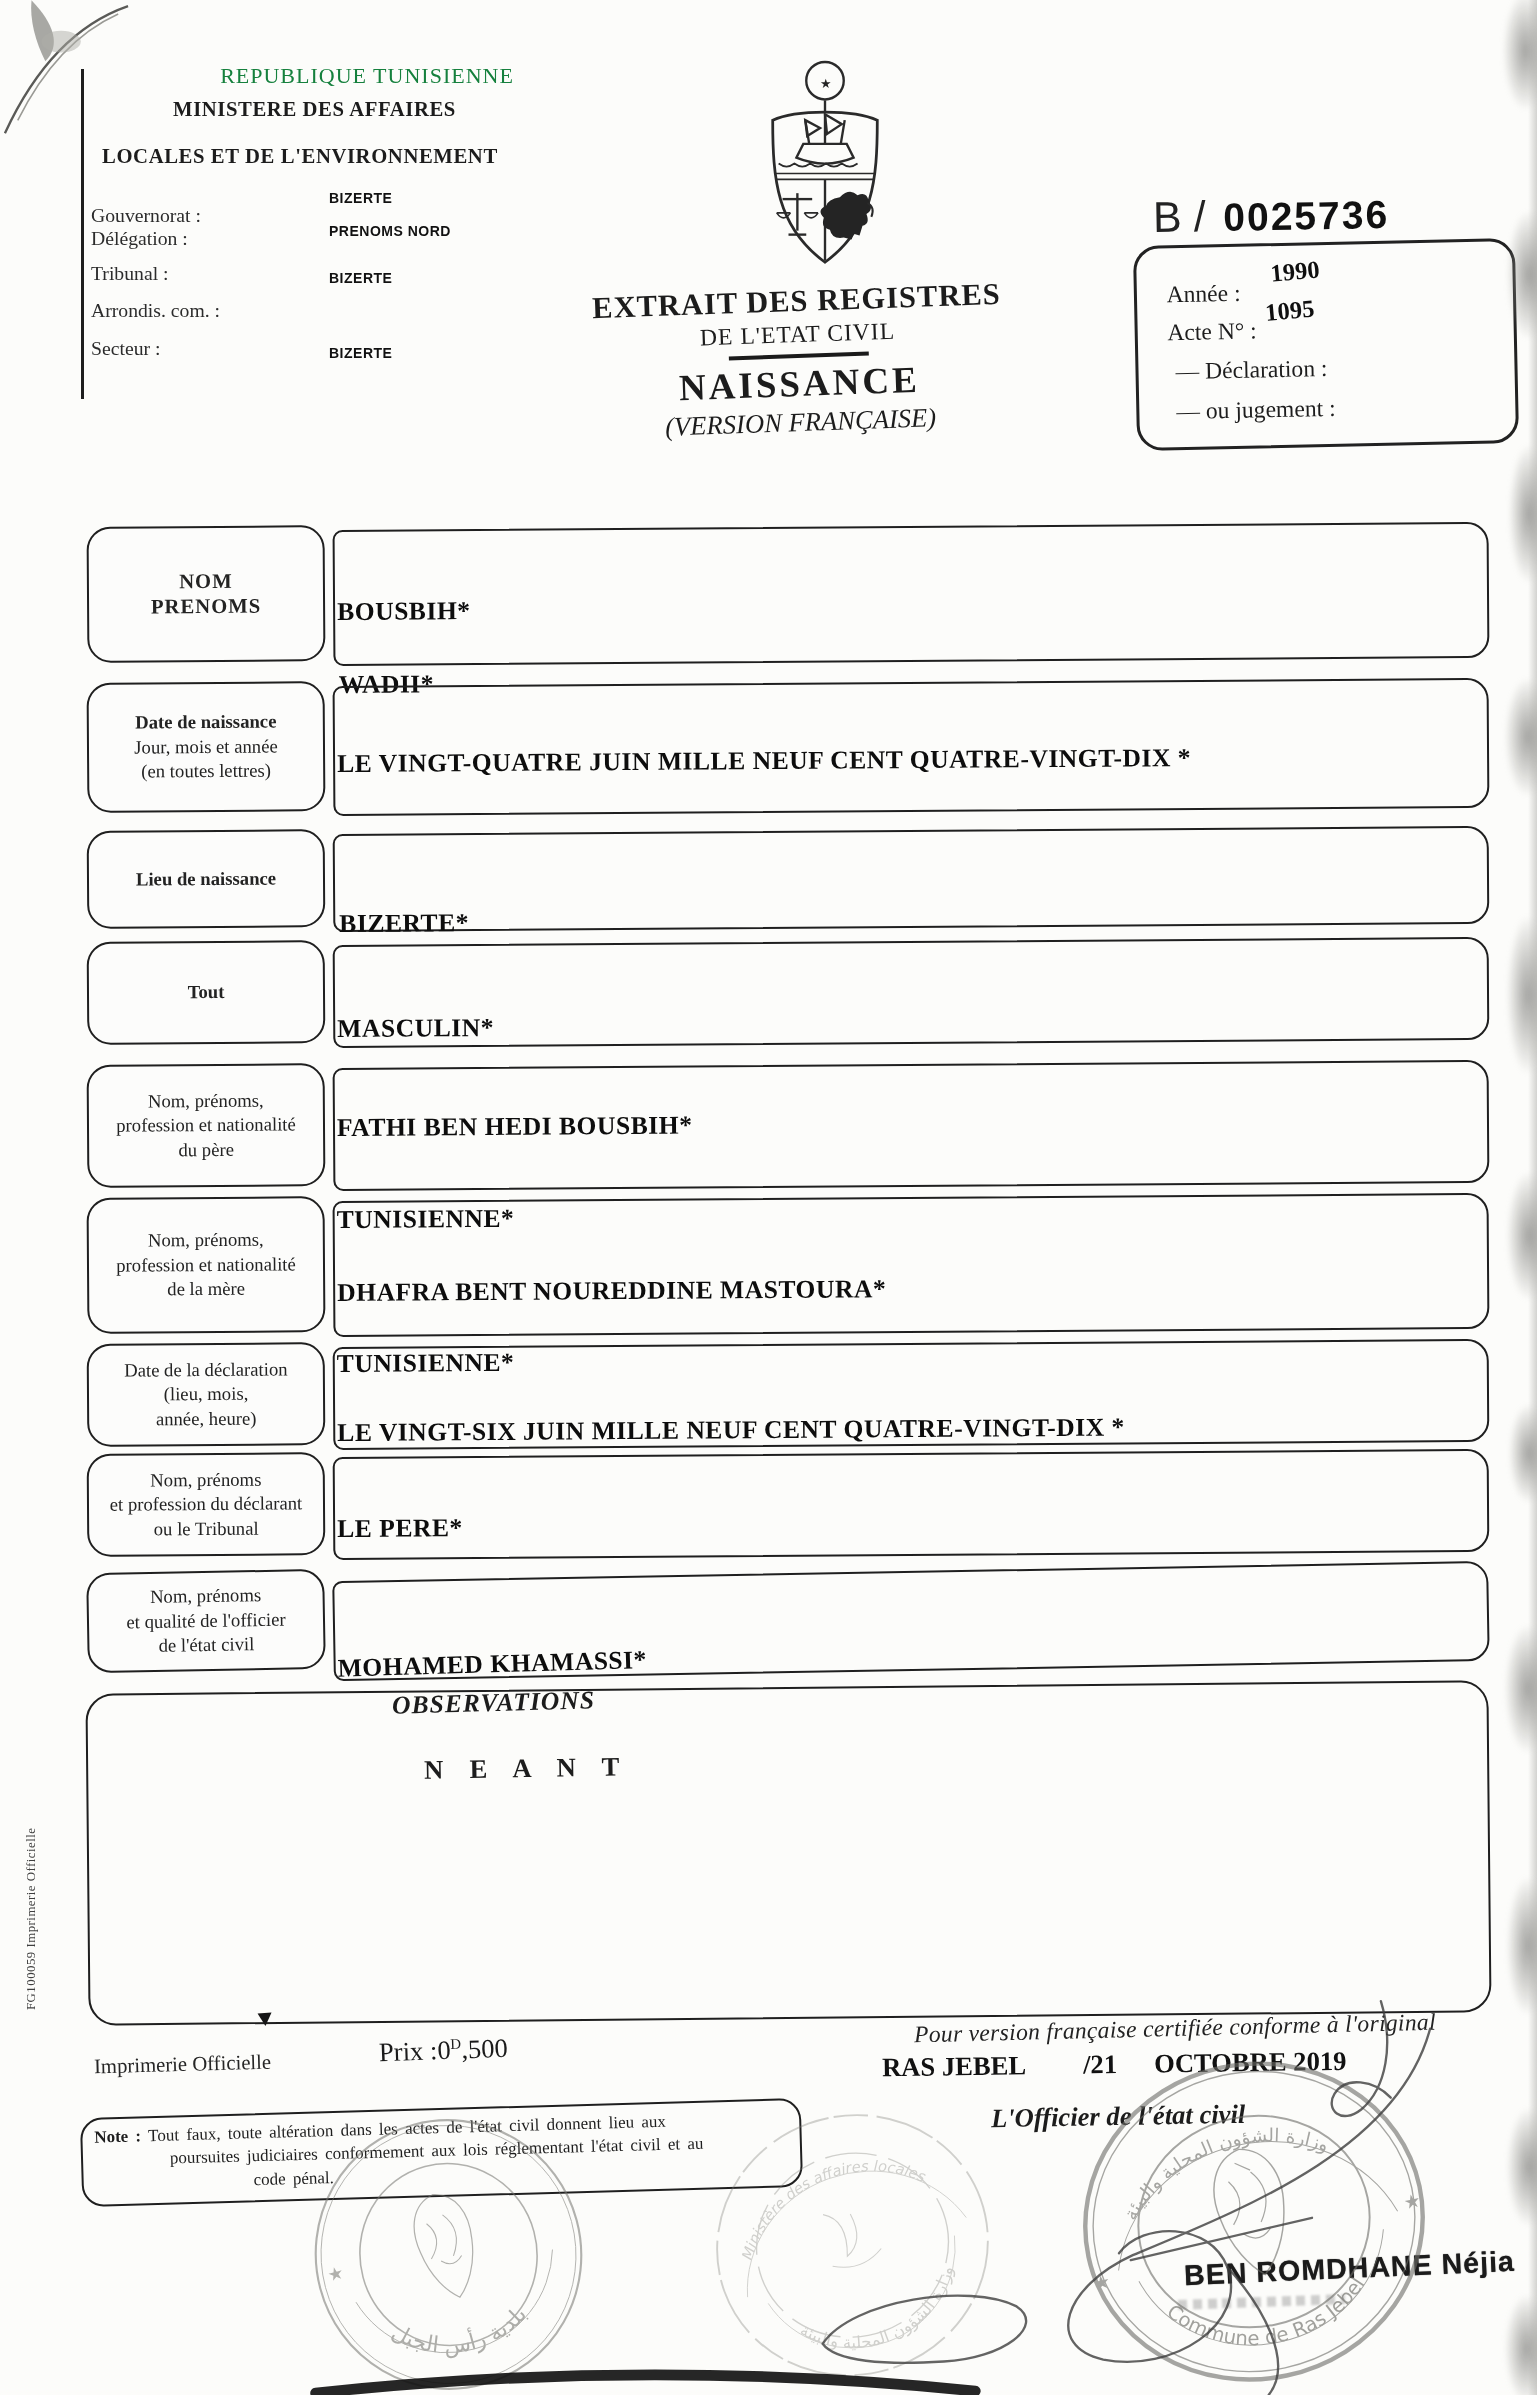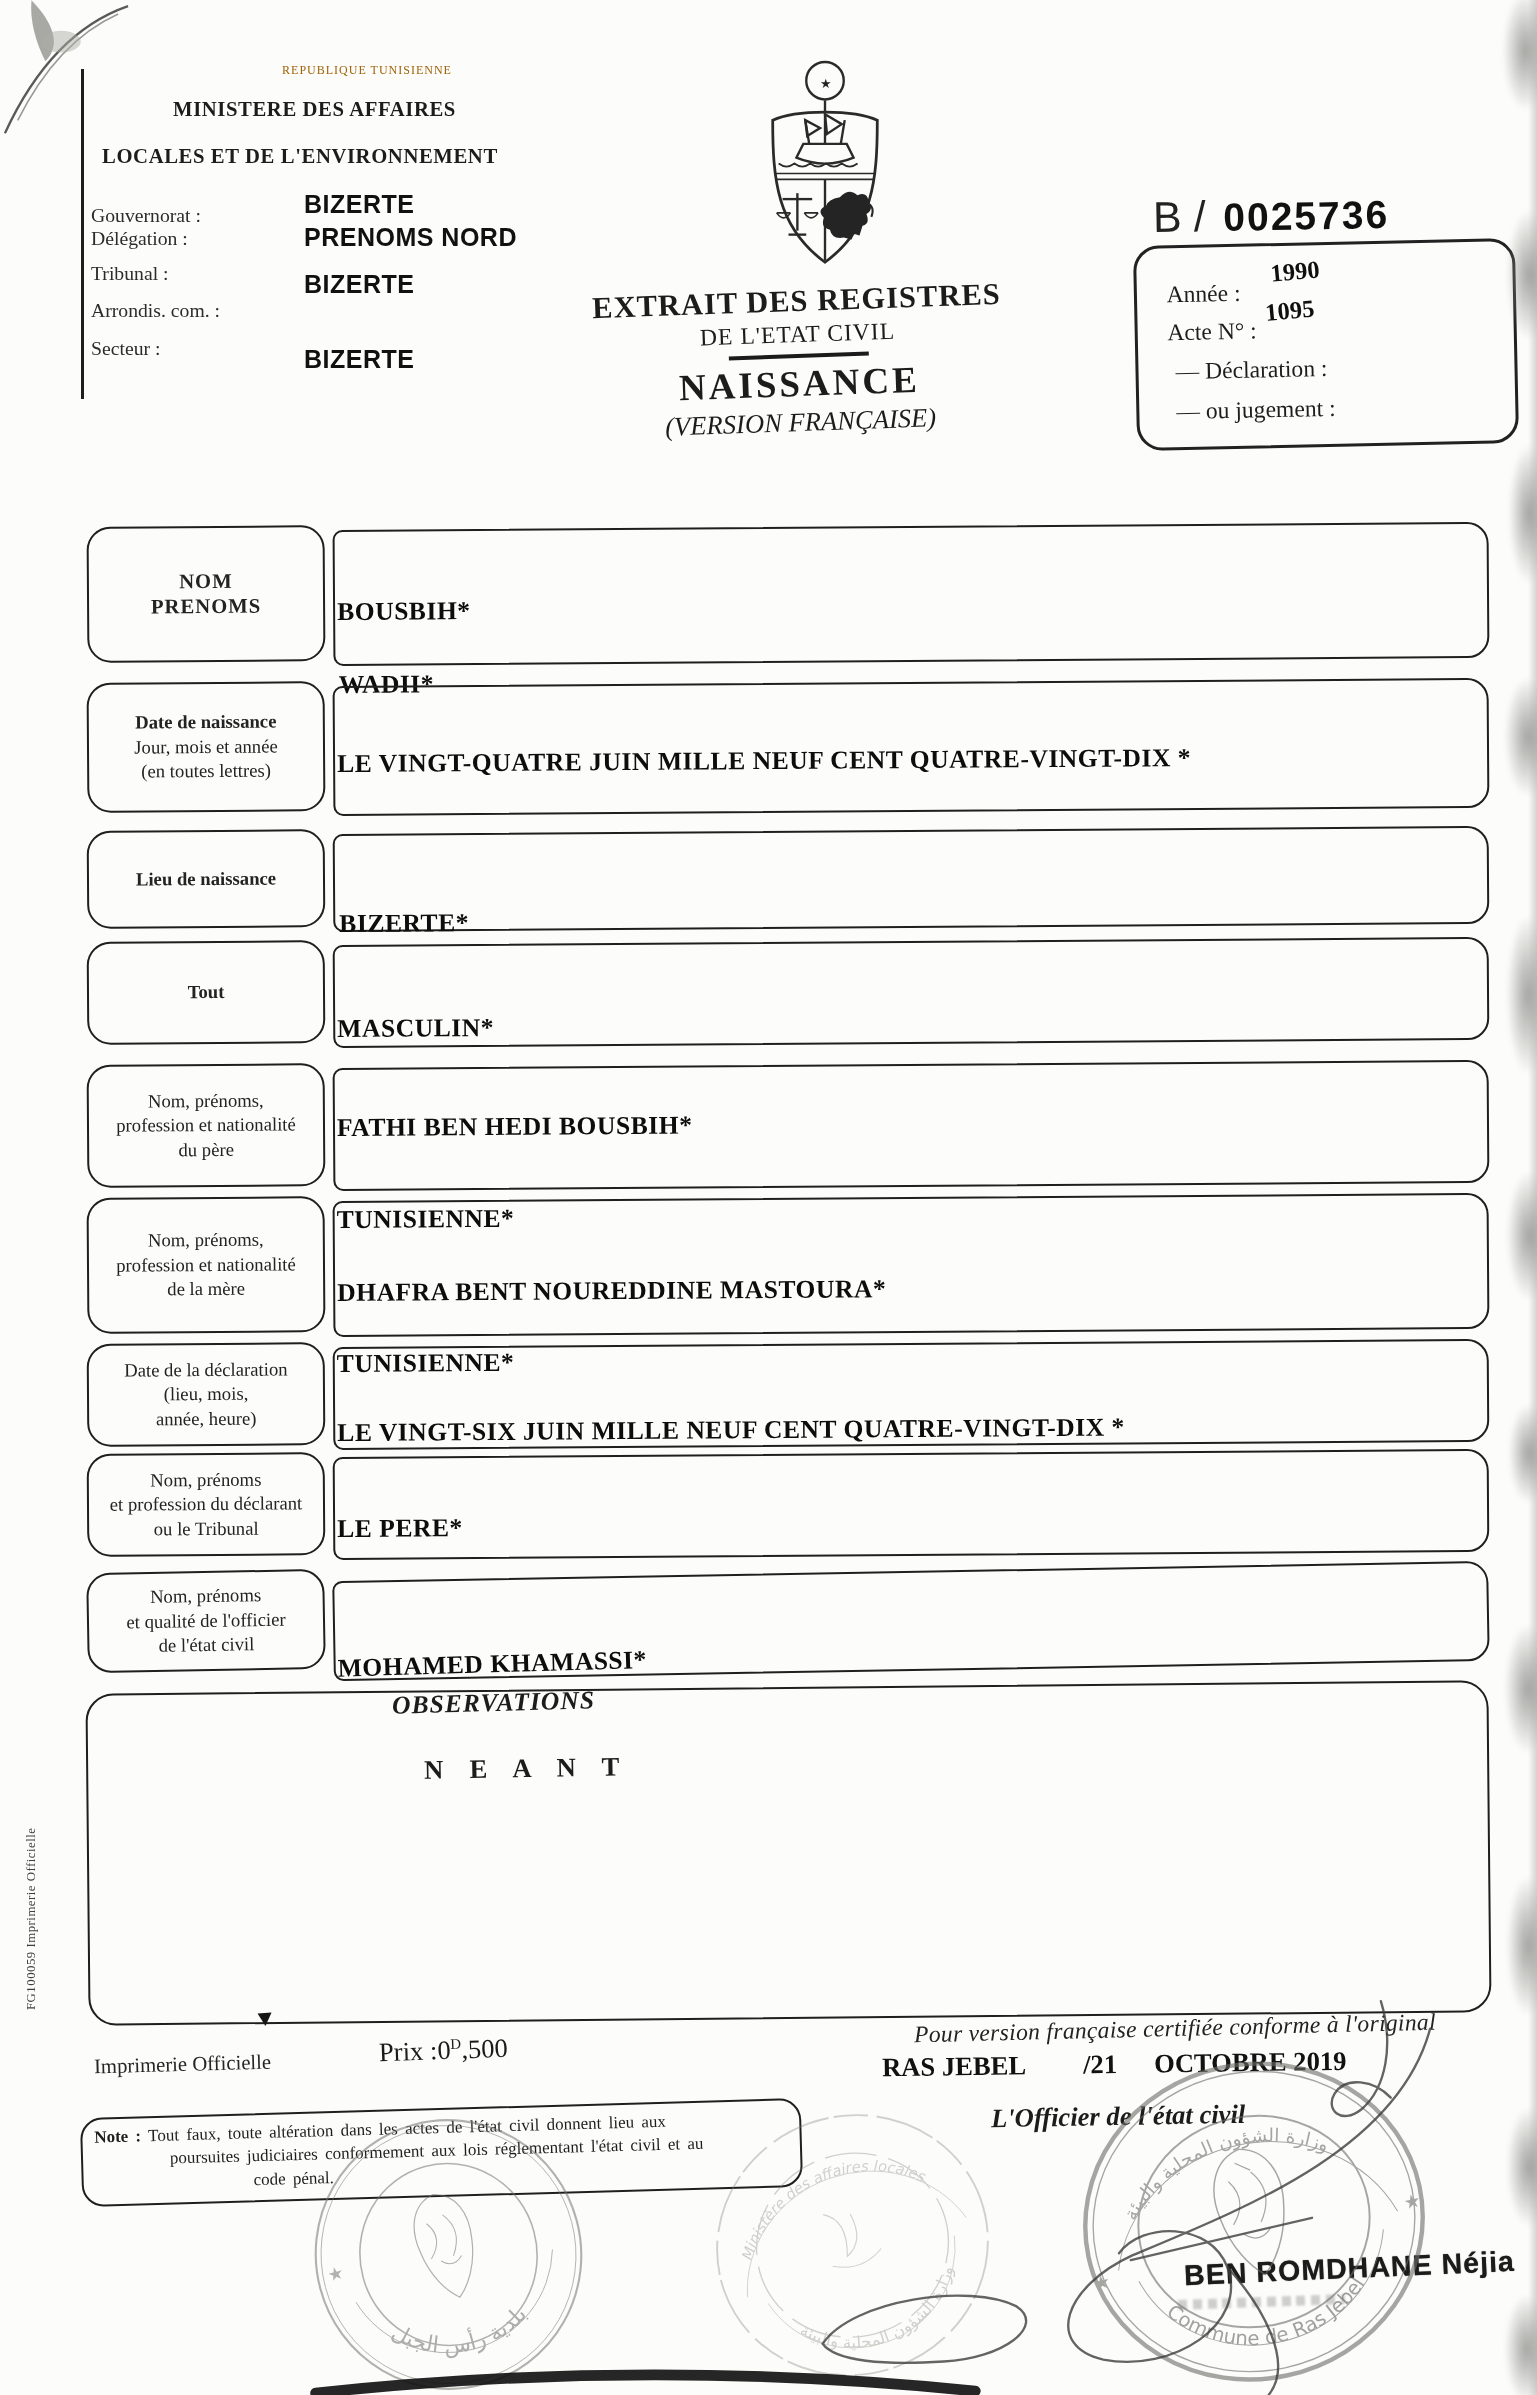--- a/index.html
+++ b/index.html
@@ -6,26 +6,26 @@
   html,body { background:#e8e8e6; }
   .page {
     position:relative; width:1538px; height:2396px; margin:0 auto;
     background:#fcfcfa; overflow:hidden;
     font-family:"Liberation Serif", serif; color:#1c1c1c;
   }
   .abs { position:absolute; }
   .b { font-weight:bold; }
 
   
-  .republic { left:219px; top:63px; width:296px; text-align:center; font-size:12px; letter-spacing:1px; color:#a16207; }
+  .republic { left:219px; top:63px; width:296px; text-align:center; font-size:22px; letter-spacing:1px; color:#15803d; }
   .ministry1 { left:173px; top:98px; font-size:20.7px; font-weight:bold; letter-spacing:0.6px; }
   .ministry2 { left:102px; top:145px; font-size:20.7px; font-weight:bold; letter-spacing:0.6px; }
   .vrule { left:81px; top:69px; width:3px; height:330px; background:#1e1e1e; }
   .adm-label { left:91px; font-size:19.7px; color:#2c2c2c; }
-  .adm-value { left:304px; font-size:25px; font-weight:bold; font-family:"Liberation Sans",sans-serif; letter-spacing:0.5px; color:#111; }
+  .adm-value { left:329px; font-size:14px; font-weight:bold; font-family:"Liberation Sans",sans-serif; letter-spacing:0.5px; color:#111; }
 
   .coat { left:751px; top:57px; }
 
   .titleblock { left:550px; top:284px; width:497px; text-align:center; transform:rotate(-2deg); }
   .t1 { font-size:30.5px; font-weight:bold; letter-spacing:1px; white-space:nowrap; }
   .t2 { font-size:23.6px; margin-top:2px; letter-spacing:1px; }
   .t-underline { width:140px; height:3.9px; background:#1b1b1b; margin:5.9px auto 3.9px auto; }
   .t3 { font-size:37px; font-weight:bold; letter-spacing:3px; }
   .t4 { font-size:26.6px; font-style:italic; margin-top:2px; }
 

